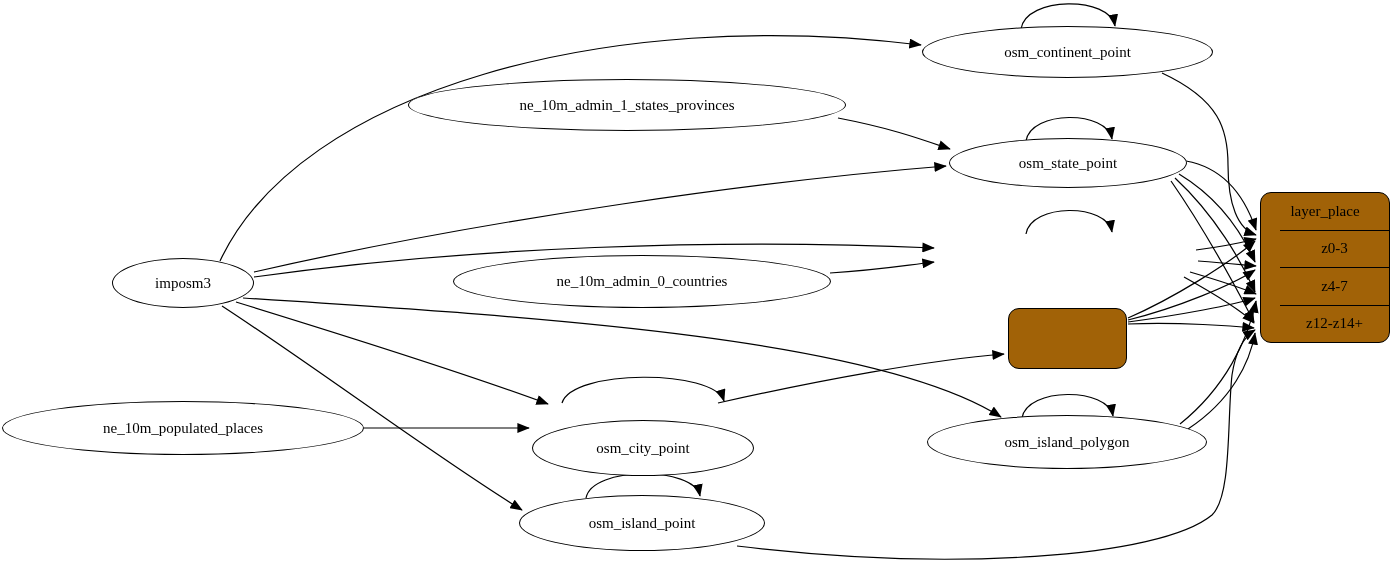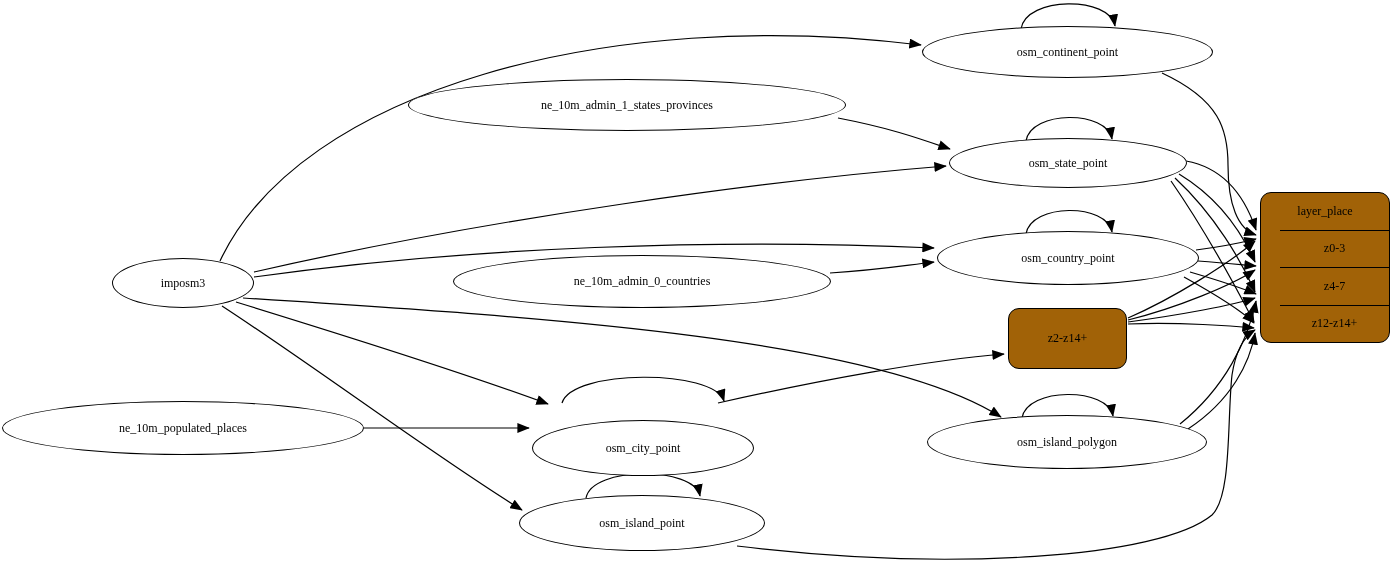--- a/index.html
+++ b/index.html
@@ -1,20 +1,20 @@
 <!DOCTYPE html>
 <html><head>
 <meta charset="utf-8">
 <style>
   html,body{margin:0;padding:0;background:#ffffff;}
   #canvas{position:relative;width:1395px;height:568px;background:#ffffff;
           font-family:"Liberation Serif","DejaVu Serif",serif;overflow:hidden;}
   #edges{position:absolute;left:0;top:0;width:1395px;height:568px;z-index:1;}
   .node{position:absolute;z-index:2;display:flex;align-items:center;justify-content:center;
-        box-sizing:border-box;font-size:12px;color:#000;}
+        box-sizing:border-box;font-size:15px;color:#000;}
   .ellipse{border:1px solid #000;border-radius:50%;background:#fff;}
   .record{border:1.5px solid #000;border-radius:11px;background:#a16207;
           flex-direction:column;align-items:stretch;justify-content:flex-start;
           padding:0;overflow:hidden;}
   .record .rrow{flex:1;display:flex;align-items:center;justify-content:center;}
   .record .rrow + .rrow{border-top:1.4px solid #000;margin-left:19px;}
   .elabel{white-space:nowrap;}
 </style>
 </head>
 <body>
@@ -83,38 +83,34 @@
   </div>
 
   <div class="node ellipse" style="left:922px;top:26px;width:291px;height:52px;">
     <span class="elabel">osm_continent_point</span>
   </div>
 
   <div class="node ellipse" style="left:949px;top:138px;width:238px;height:50px;">
     <span class="elabel">osm_state_point</span>
   </div>
 
-  <div class="node ellipse" style="left:937px;top:231px;width:262px;height:54px;">
-    <span class="elabel">osm_country_point</span>
-  </div>
 
   <div class="node ellipse" style="left:532px;top:420px;width:222px;height:56px;">
     <span class="elabel">osm_city_point</span>
   </div>
 
   <div class="node ellipse" style="left:519px;top:495px;width:246px;height:56px;">
     <span class="elabel">osm_island_point</span>
   </div>
 
   <div class="node ellipse" style="left:927px;top:415px;width:280px;height:54px;">
     <span class="elabel">osm_island_polygon</span>
   </div>
 
   <div class="node record" style="left:1008px;top:308px;width:119px;height:61px;">
-    <div class="rrow">z2-z14+</div>
   </div>
 
   <div class="node record" style="left:1260px;top:192px;width:130px;height:151px;">
     <div class="rrow">layer_place</div>
     <div class="rrow">z0-3</div>
     <div class="rrow">z4-7</div>
     <div class="rrow">z12-z14+</div>
   </div>
 
 </div>

